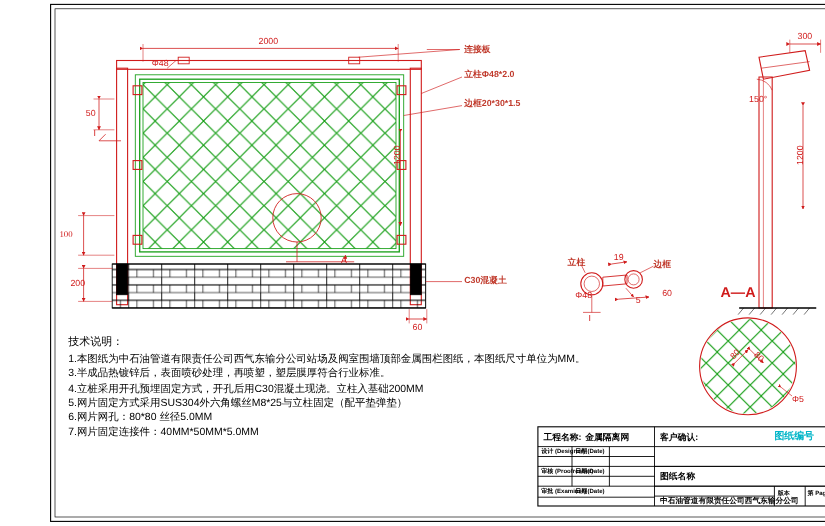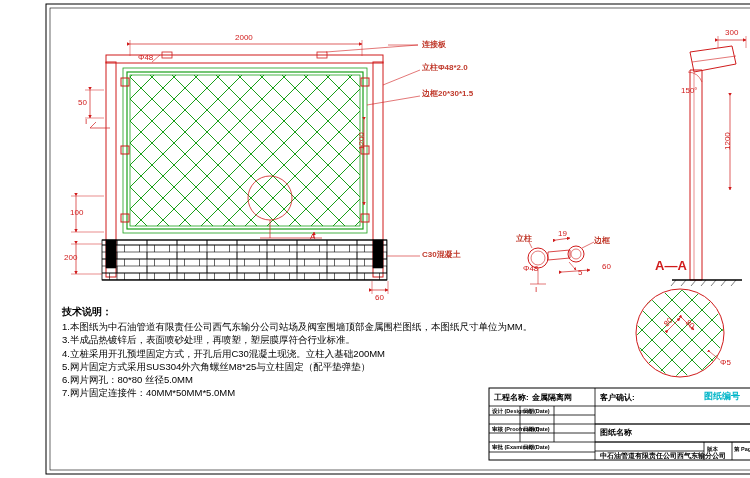--- a/index.html
+++ b/index.html
@@ -7,21 +7,21 @@
     width:750px;height:478px;background:#ffffff;
     font-family:"Liberation Sans", sans-serif;
     color:#000;overflow:hidden;position:relative;
   }
   #sheet{position:absolute;left:0;top:0;width:750px;height:478px;margin-left:42px;}
   .svgwrap{position:absolute;left:0;top:0;}
   .lbl{position:absolute;font-size:8px;line-height:9px;color:#c0392b;white-space:nowrap;font-weight:bold;}
   .lbl.black{color:#000;}
   .dim{position:absolute;font-size:8px;color:#d01b1b;white-space:nowrap;}
   .notes{position:absolute;left:20px;top:305px;width:420px;color:#000;font-size:9.5px;line-height:13.2px;}
-  .notes .title{font-weight:bold;font-size:10px;margin-bottom:2px;}
+  .notes .title{font-weight:normal;font-size:10px;margin-bottom:2px;}
   .notes div{white-space:nowrap;}
   .aa{position:absolute;font-size:13px;color:#d01b1b;font-weight:bold;}
 </style>
 </head>
 <body>
 
 <div id="sheet">
 
   <svg class="svgwrap" width="750" height="478">
     <defs>
@@ -188,21 +188,21 @@
     <line x1="512" y1="406" x2="512" y2="442" stroke="#000" stroke-width="0.8"></line>
     <line x1="662" y1="442" x2="662" y2="460" stroke="#000" stroke-width="0.8"></line>
     <line x1="690" y1="442" x2="690" y2="460" stroke="#000" stroke-width="0.8"></line>
     <line x1="718" y1="442" x2="718" y2="460" stroke="#000" stroke-width="0.8"></line>
     <line x1="553" y1="451" x2="662" y2="451" stroke="#000" stroke-width="0.8"></line>
   </svg>
 
   <div class="dim" style="left:193px;top:33px;">2000</div>
   <div class="dim" style="left:96px;top:53px;">Φ48</div>
   <div class="dim" style="left:36px;top:98px;">50</div>
-  <div class="dim" style="left:28px;top:208px;">100</div>
+  <div class="dim" style="left:12px;top:208px;font-family:Liberation Serif, serif;">100</div>
   <div class="dim" style="left:22px;top:253px;">200</div>
   <div class="dim" style="left:315px;top:150px;transform:rotate(-90deg);transform-origin:left top;">1200</div>
   <div class="dim" style="left:333px;top:293px;">60</div>
   <div class="dim black" style="left:43px;top:117px;">I</div>
   <div class="dim black" style="left:268px;top:232px;">A</div>
 
   <div class="lbl" style="left:380px;top:40px;">连接板</div>
   <div class="lbl" style="left:380px;top:63px;">立柱Φ48*2.0</div>
   <div class="lbl" style="left:380px;top:89px;">边框20*30*1.5</div>
   <div class="lbl" style="left:380px;top:250px;">C30混凝土</div>

